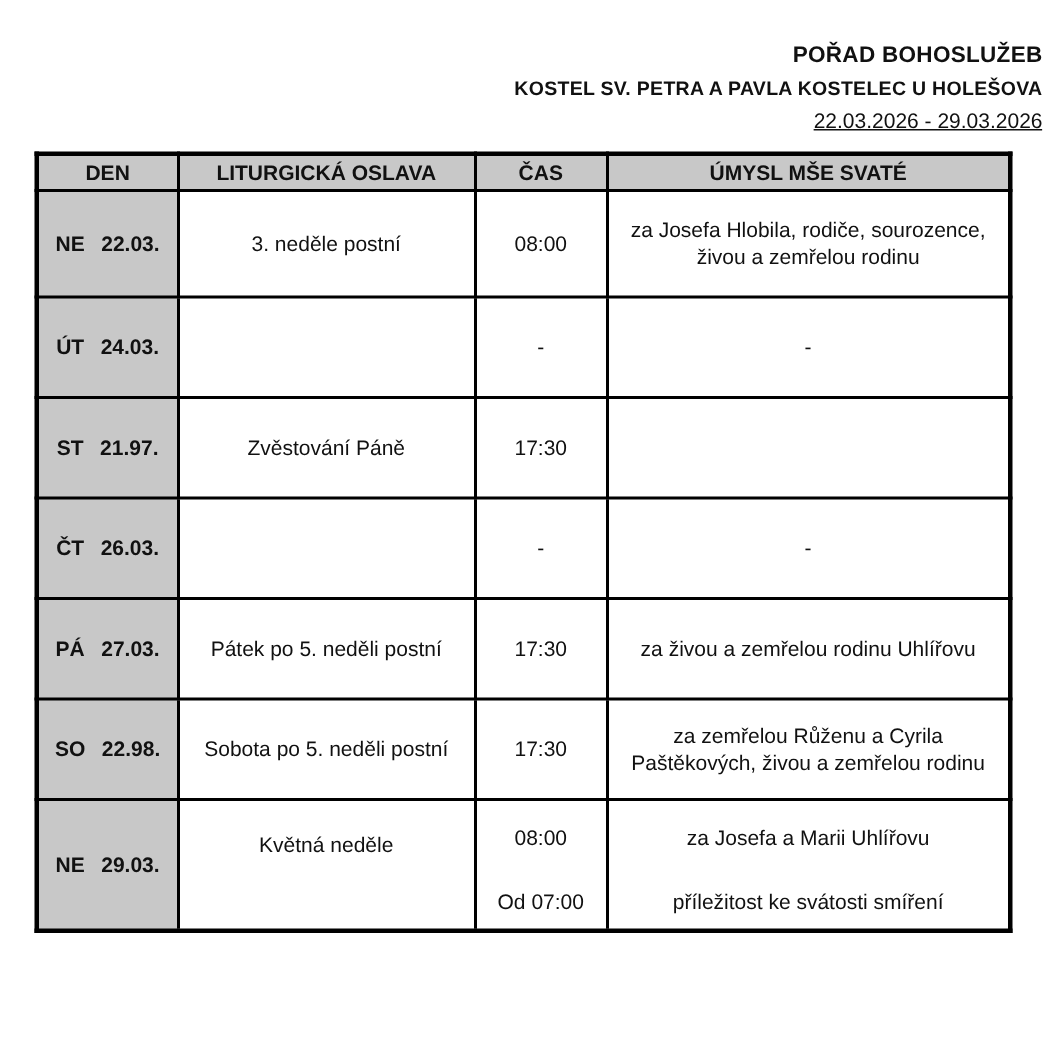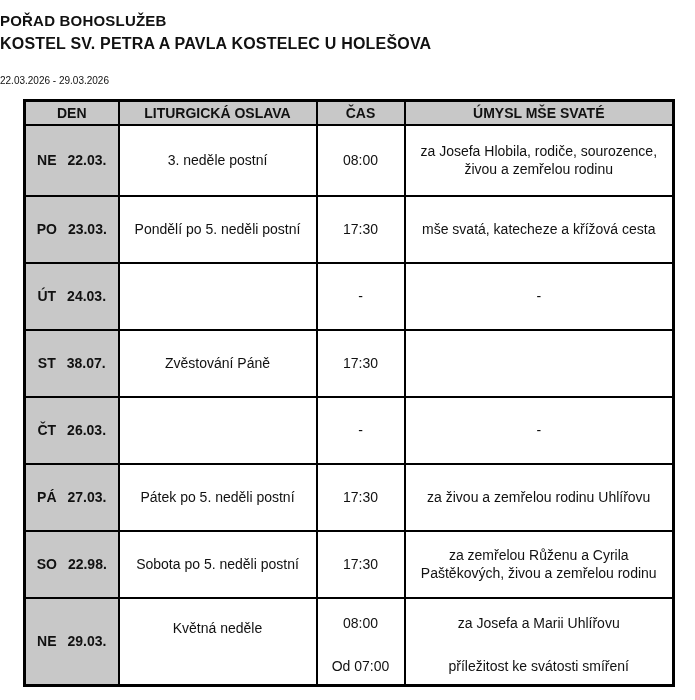--- a/index.html
+++ b/index.html
@@ -8,24 +8,24 @@
     --text-color:#111111;
   }
   *{box-sizing:border-box;margin:0;padding:0;}
   html,body{background:#ffffff;}
   body{
     width:695px;height:700px;
     font-family:"Liberation Sans","DejaVu Sans",sans-serif;
     color:var(--text-color);
   }
   .page{width:695px;height:700px;background:#ffffff;overflow:hidden;}
-  .doc-header{padding-top:12px;text-align:left;}
+  .doc-header{padding-top:28px;text-align:right;}
   .doc-title{font-size:15px;font-weight:bold;letter-spacing:.2px;}
-  .doc-subtitle{font-size:16px;font-weight:bold;margin-top:6px;letter-spacing:.2px;}
-  .doc-daterange{font-size:10px;margin-top:22px;}
+  .doc-subtitle{font-size:13px;font-weight:bold;margin-top:6px;letter-spacing:.2px;}
+  .doc-daterange{font-size:14px;margin-top:6px;text-decoration:underline;}
   table.schedule{
     margin:13px auto 0 23px;
     width:649px;
     border-collapse:collapse;
     table-layout:fixed;
     border:3px solid var(--border-color);
   }
   col.c-den{width:94px;}
   col.c-osl{width:198px;}
   col.c-cas{width:88px;}
@@ -100,60 +100,41 @@
           </td>
           <td class="intention-cell">
             <div class="entries">
               <div class="entry">za Josefa Hlobila, rodiče, sourozence, živou a zemřelou rodinu</div>
             </div>
           </td>
         </tr>
         <tr>
           <td class="day-cell">
             <div class="day-wrap">
-              <span class="day-abbr">PO</span>
-              <span class="day-date">23.03.</span>
-            </div>
-          </td>
-          <td class="celebration-cell">Pondělí po 5. neděli postní</td>
-          <td class="time-cell">
-            <div class="entries">
-              <div class="entry">17:30</div>
-            </div>
-          </td>
-          <td class="intention-cell">
-            <div class="entries">
-              <div class="entry">mše svatá, katecheze a křížová cesta</div>
-            </div>
-          </td>
-        </tr>
-        <tr>
-          <td class="day-cell">
-            <div class="day-wrap">
               <span class="day-abbr">ÚT</span>
               <span class="day-date">24.03.</span>
             </div>
           </td>
           <td class="celebration-cell"></td>
           <td class="time-cell">
             <div class="entries">
               <div class="entry">-</div>
             </div>
           </td>
           <td class="intention-cell">
             <div class="entries">
               <div class="entry">-</div>
             </div>
           </td>
         </tr>
         <tr>
           <td class="day-cell">
             <div class="day-wrap">
               <span class="day-abbr">ST</span>
-              <span class="day-date">38.07.</span>
+              <span class="day-date">21.97.</span>
             </div>
           </td>
           <td class="celebration-cell">Zvěstování Páně</td>
           <td class="time-cell">
             <div class="entries">
               <div class="entry">17:30</div>
             </div>
           </td>
           <td class="intention-cell">
             <div class="entries">

